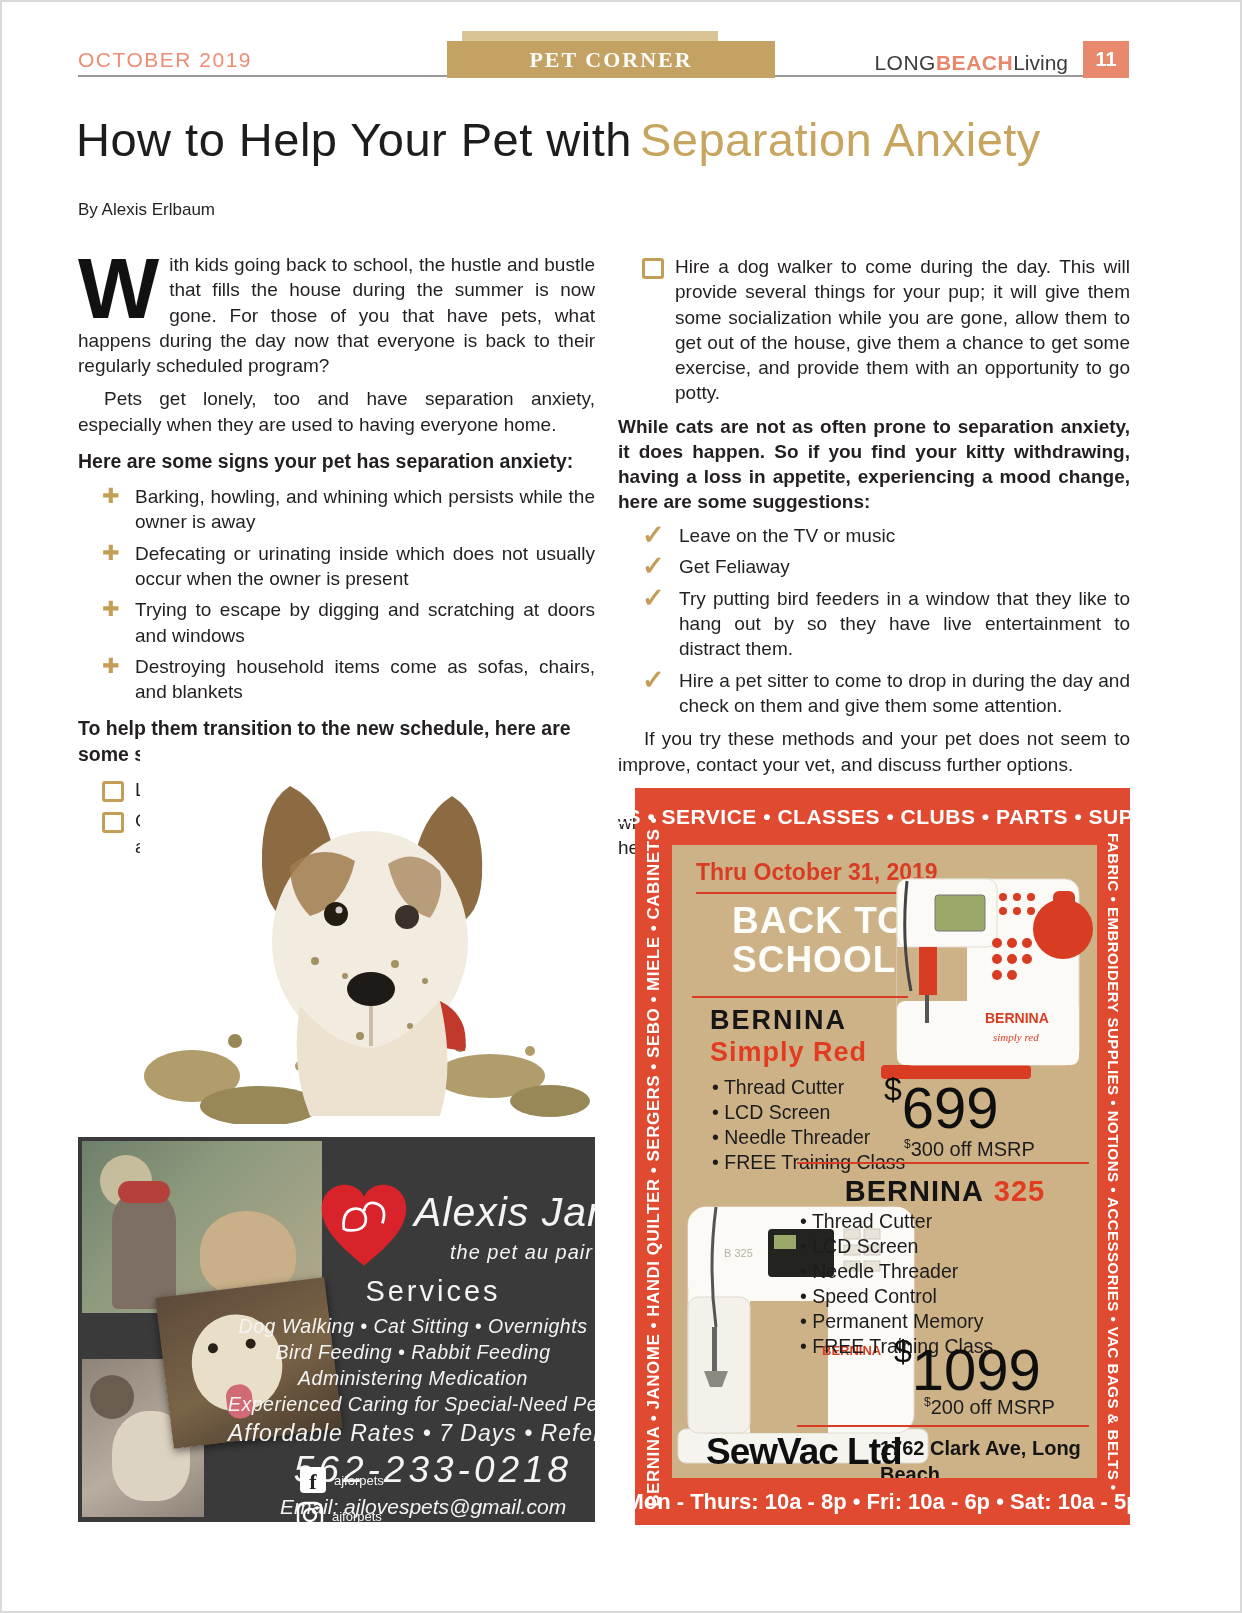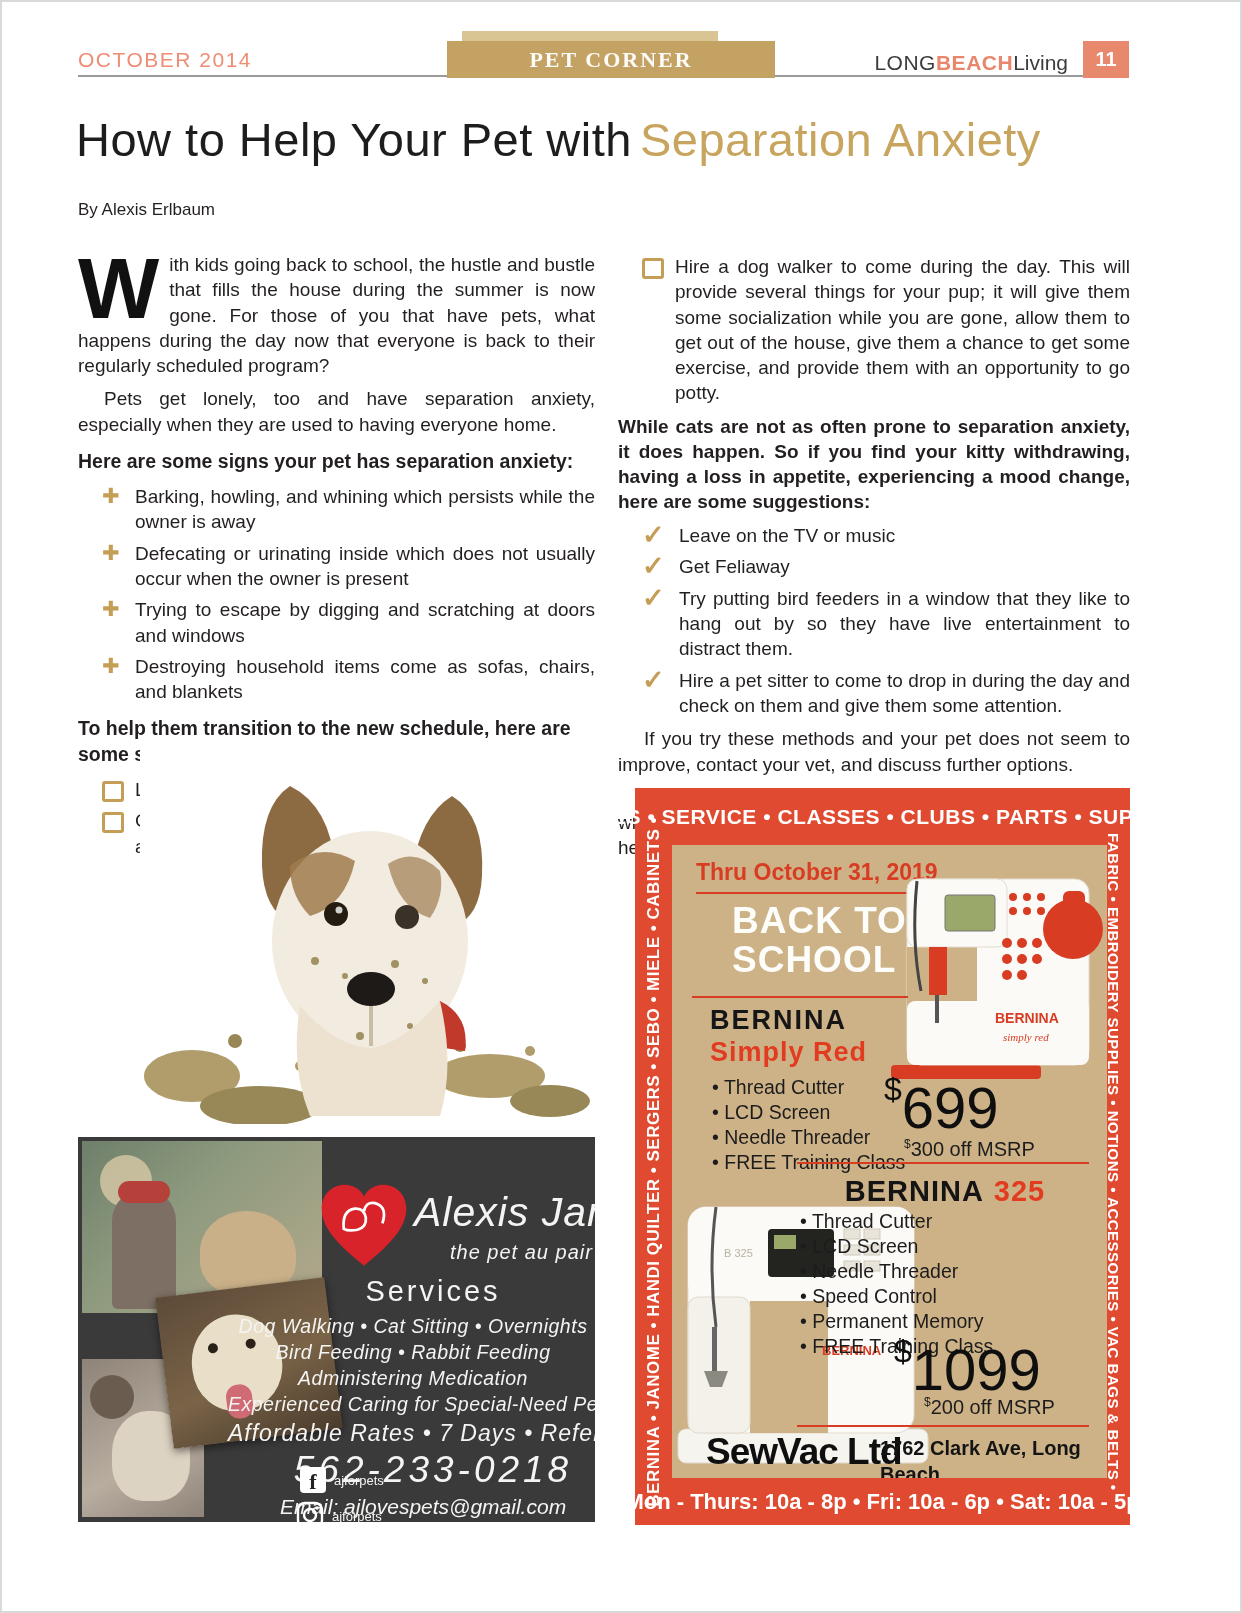--- a/index.html
+++ b/index.html
@@ -82,21 +82,21 @@
   .sv-strip-top{position:absolute;left:0;top:0;width:100%;height:57px;display:flex;align-items:center;
                 justify-content:center;color:#fff;font-weight:bold;font-size:21px;letter-spacing:.5px;white-space:nowrap;}
   .sv-strip-bottom{position:absolute;left:0;bottom:0;width:100%;height:47px;display:flex;align-items:center;
                 justify-content:center;color:#fff;font-weight:bold;font-size:22px;white-space:nowrap;}
   .sv-strip-left,.sv-strip-right{position:absolute;top:57px;height:633px;display:flex;align-items:center;
                 justify-content:center;color:#fff;font-weight:bold;white-space:nowrap;}
   .sv-strip-left{left:0;width:37px;}
   .sv-strip-right{right:0;width:33px;}
   .sv-strip-left span{writing-mode:vertical-rl;transform:rotate(180deg);font-size:17px;letter-spacing:.5px;}
   .sv-strip-right span{writing-mode:vertical-rl;font-size:15px;letter-spacing:.5px;}
-  .sv-inner{position:absolute;left:37px;top:57px;width:425px;height:633px;background:#ceb287;overflow:hidden;padding-left:10px;}
+  .sv-inner{position:absolute;left:37px;top:57px;width:425px;height:633px;background:#ceb287;overflow:hidden;}
   .sv-date{position:absolute;left:24px;top:14px;color:#d83c22;font-weight:bold;font-size:23px;
            padding-bottom:6px;border-bottom:2px solid #d83c22;}
   .sv-back{position:absolute;left:24px;top:56px;color:#fdfdf9;font-weight:bold;font-size:37px;
            line-height:1.06;letter-spacing:1px;margin-left:36px;}
   .sv-hr{position:absolute;height:2px;background:#d83c22;}
   .hr1{left:20px;top:151px;width:216px;}
   .hr2{left:125px;top:317px;width:292px;}
   .hr3{left:125px;top:580px;width:292px;}
   .m1-brand{position:absolute;left:38px;top:160px;font-size:27px;font-weight:bold;letter-spacing:2px;color:#161616;}
   .m1-model{position:absolute;left:38px;top:192px;font-size:27px;font-weight:bold;letter-spacing:1px;color:#e23c20;}
@@ -119,21 +119,21 @@
   .machine1{position:absolute;right:2px;top:6px;width:228px;height:238px;}
   .machine2{position:absolute;left:0px;top:332px;width:262px;height:296px;}
   .sv-store{position:absolute;left:34px;top:586px;font-size:37px;font-weight:bold;letter-spacing:-1px;color:#0f0f0f;}
   .sv-addr{position:absolute;left:208px;top:590px;width:212px;font-size:20px;font-weight:bold;color:#141414;line-height:1.3;}
 </style>
 </head>
 <body>
 
 <div class="page">
 
-  <div class="issue">OCTOBER 2014</div>
+  <div class="issue">OCTOBER 2019</div>
   <div class="head-rule"></div>
   <div class="tab-shadow"></div>
   <div class="section-tab">
     <span>PET CORNER</span>
   </div>
   <div class="brand">
     <span class="b1">LONG</span><span class="b2">BEACH</span><span class="b3">Living</span>
   </div>
   <div class="pageno">11</div>
 

